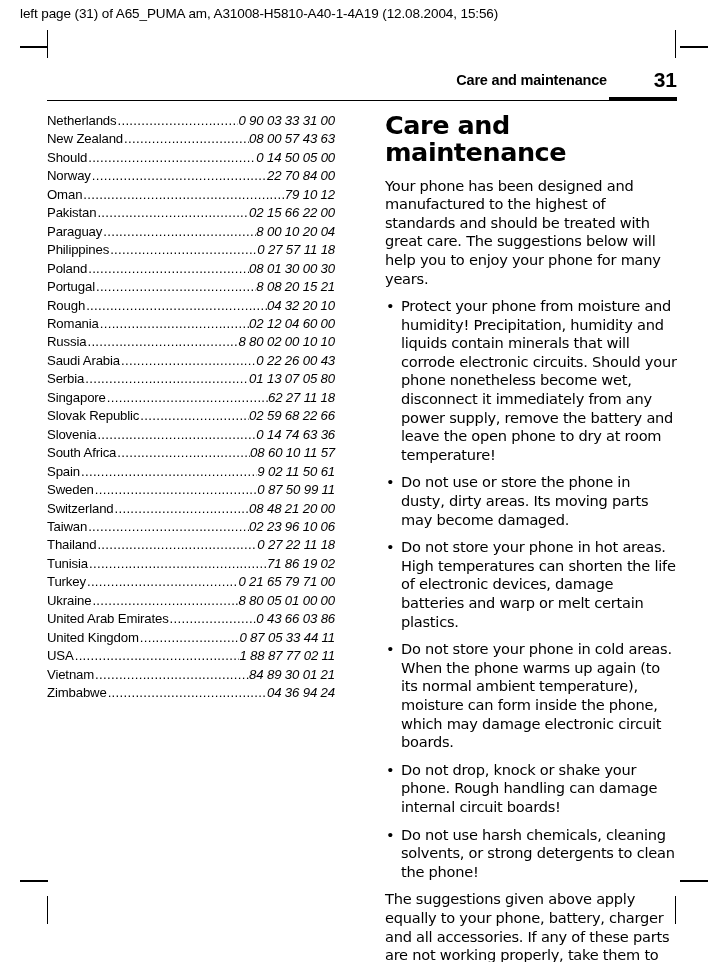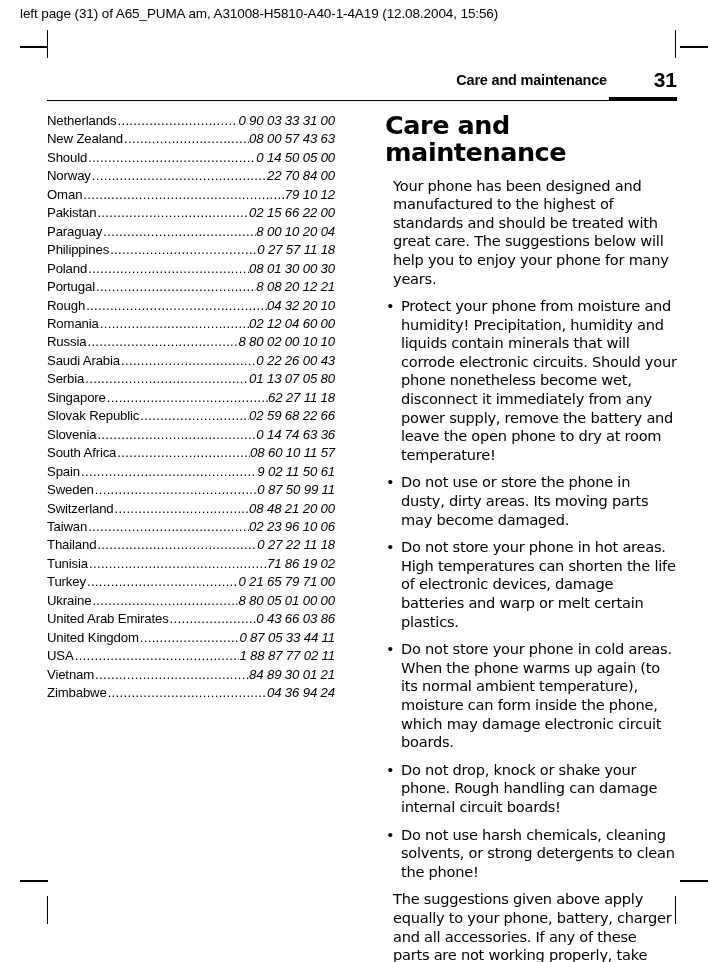--- a/index.html
+++ b/index.html
@@ -142,21 +142,21 @@
   
   h1.chapter {
     margin: 0 0 11px 0;
     font-size: 25.5px;
     font-weight: bold;
     letter-spacing: -0.45px;
     line-height: 1.05;
     font-family: "DejaVu Sans", sans-serif;
   }
   p.body {
-    margin: 0 0 9px 8px;
+    margin: 0 0 9px 0;
     font-size: 14.6px;
     line-height: 18.6px;
     letter-spacing: -0.25px;
     font-family: "DejaVu Sans", sans-serif;
   }
   ul.bullets {
     margin: 0 0 9px 0;
     padding: 0;
     list-style: none;
   }
@@ -248,21 +248,21 @@
           <span class="cc-num">0 27 57 11 18</span>
         </div>
         <div class="cc-row">
           <span class="cc-name">Poland</span>
           <span class="cc-dots"> ................................................................................................</span>
           <span class="cc-num">08 01 30 00 30</span>
         </div>
         <div class="cc-row">
           <span class="cc-name">Portugal</span>
           <span class="cc-dots"> ................................................................................................</span>
-          <span class="cc-num">8 08 20 12 21</span>
+          <span class="cc-num">8 08 20 15 21</span>
         </div>
         <div class="cc-row">
           <span class="cc-name">Rough</span>
           <span class="cc-dots"> ................................................................................................</span>
           <span class="cc-num">04 32 20 10</span>
         </div>
         <div class="cc-row">
           <span class="cc-name">Romania</span>
           <span class="cc-dots"> ................................................................................................</span>
           <span class="cc-num">02 12 04 60 00</span>

